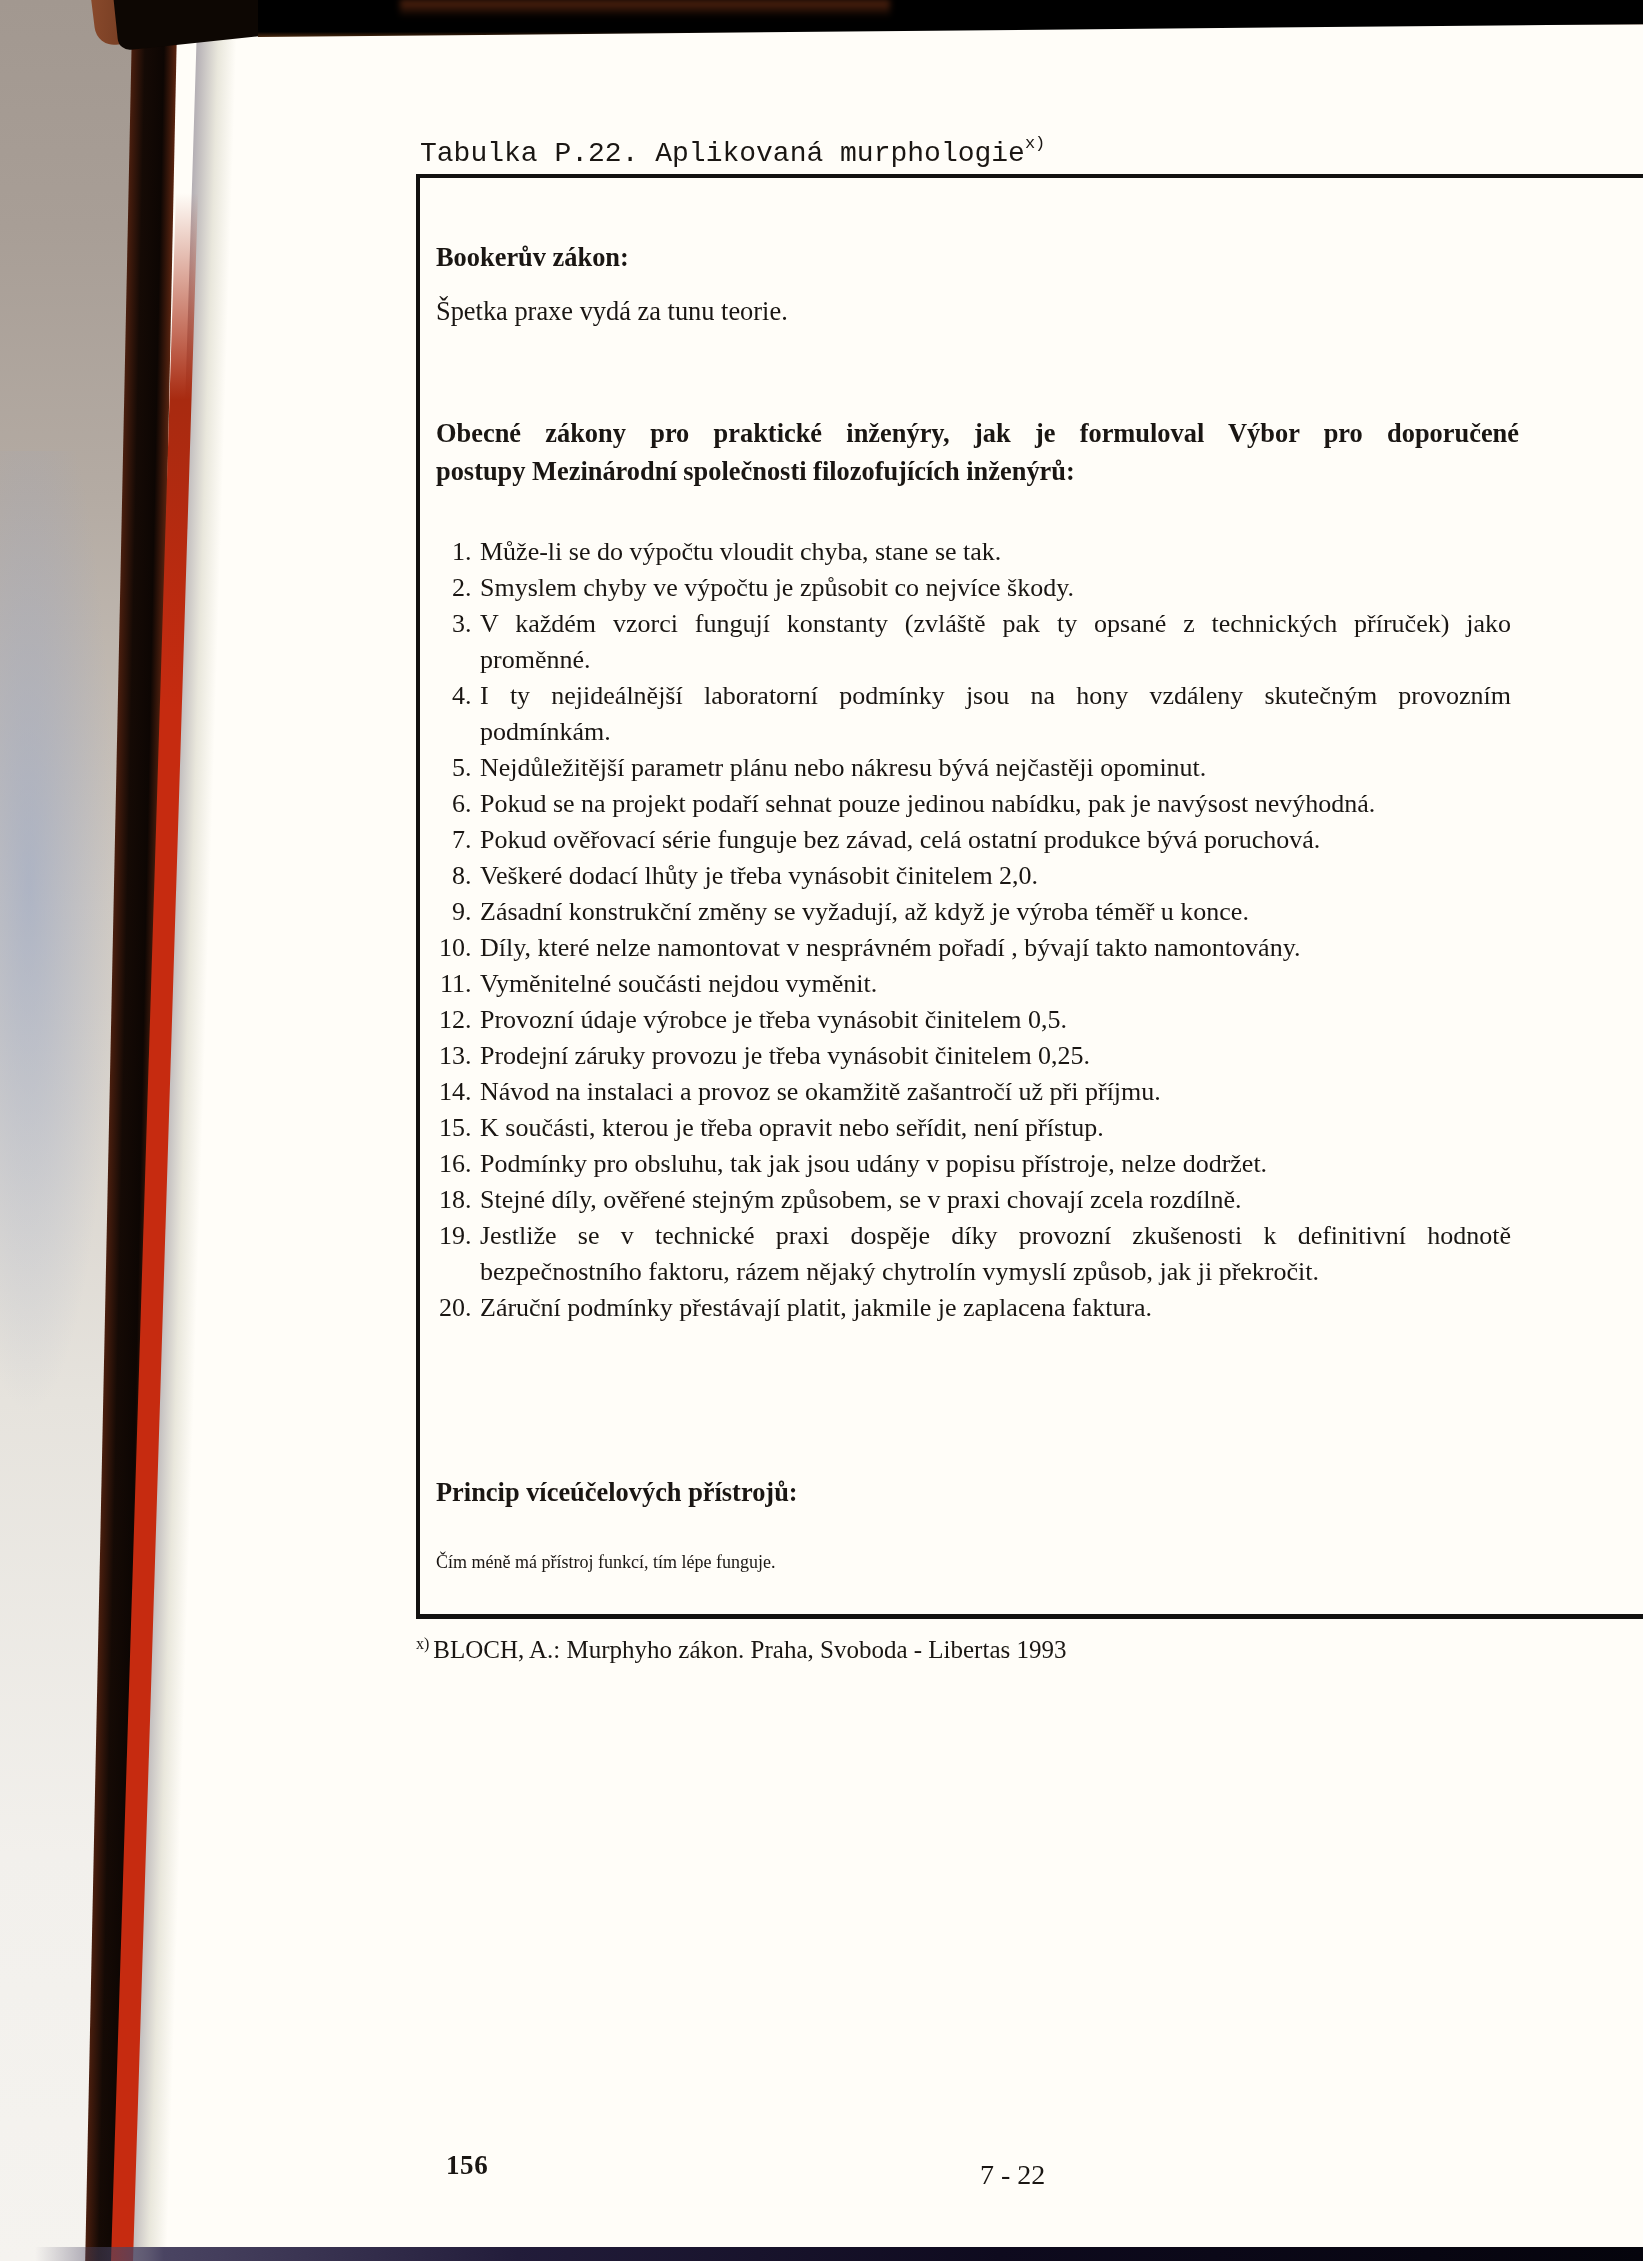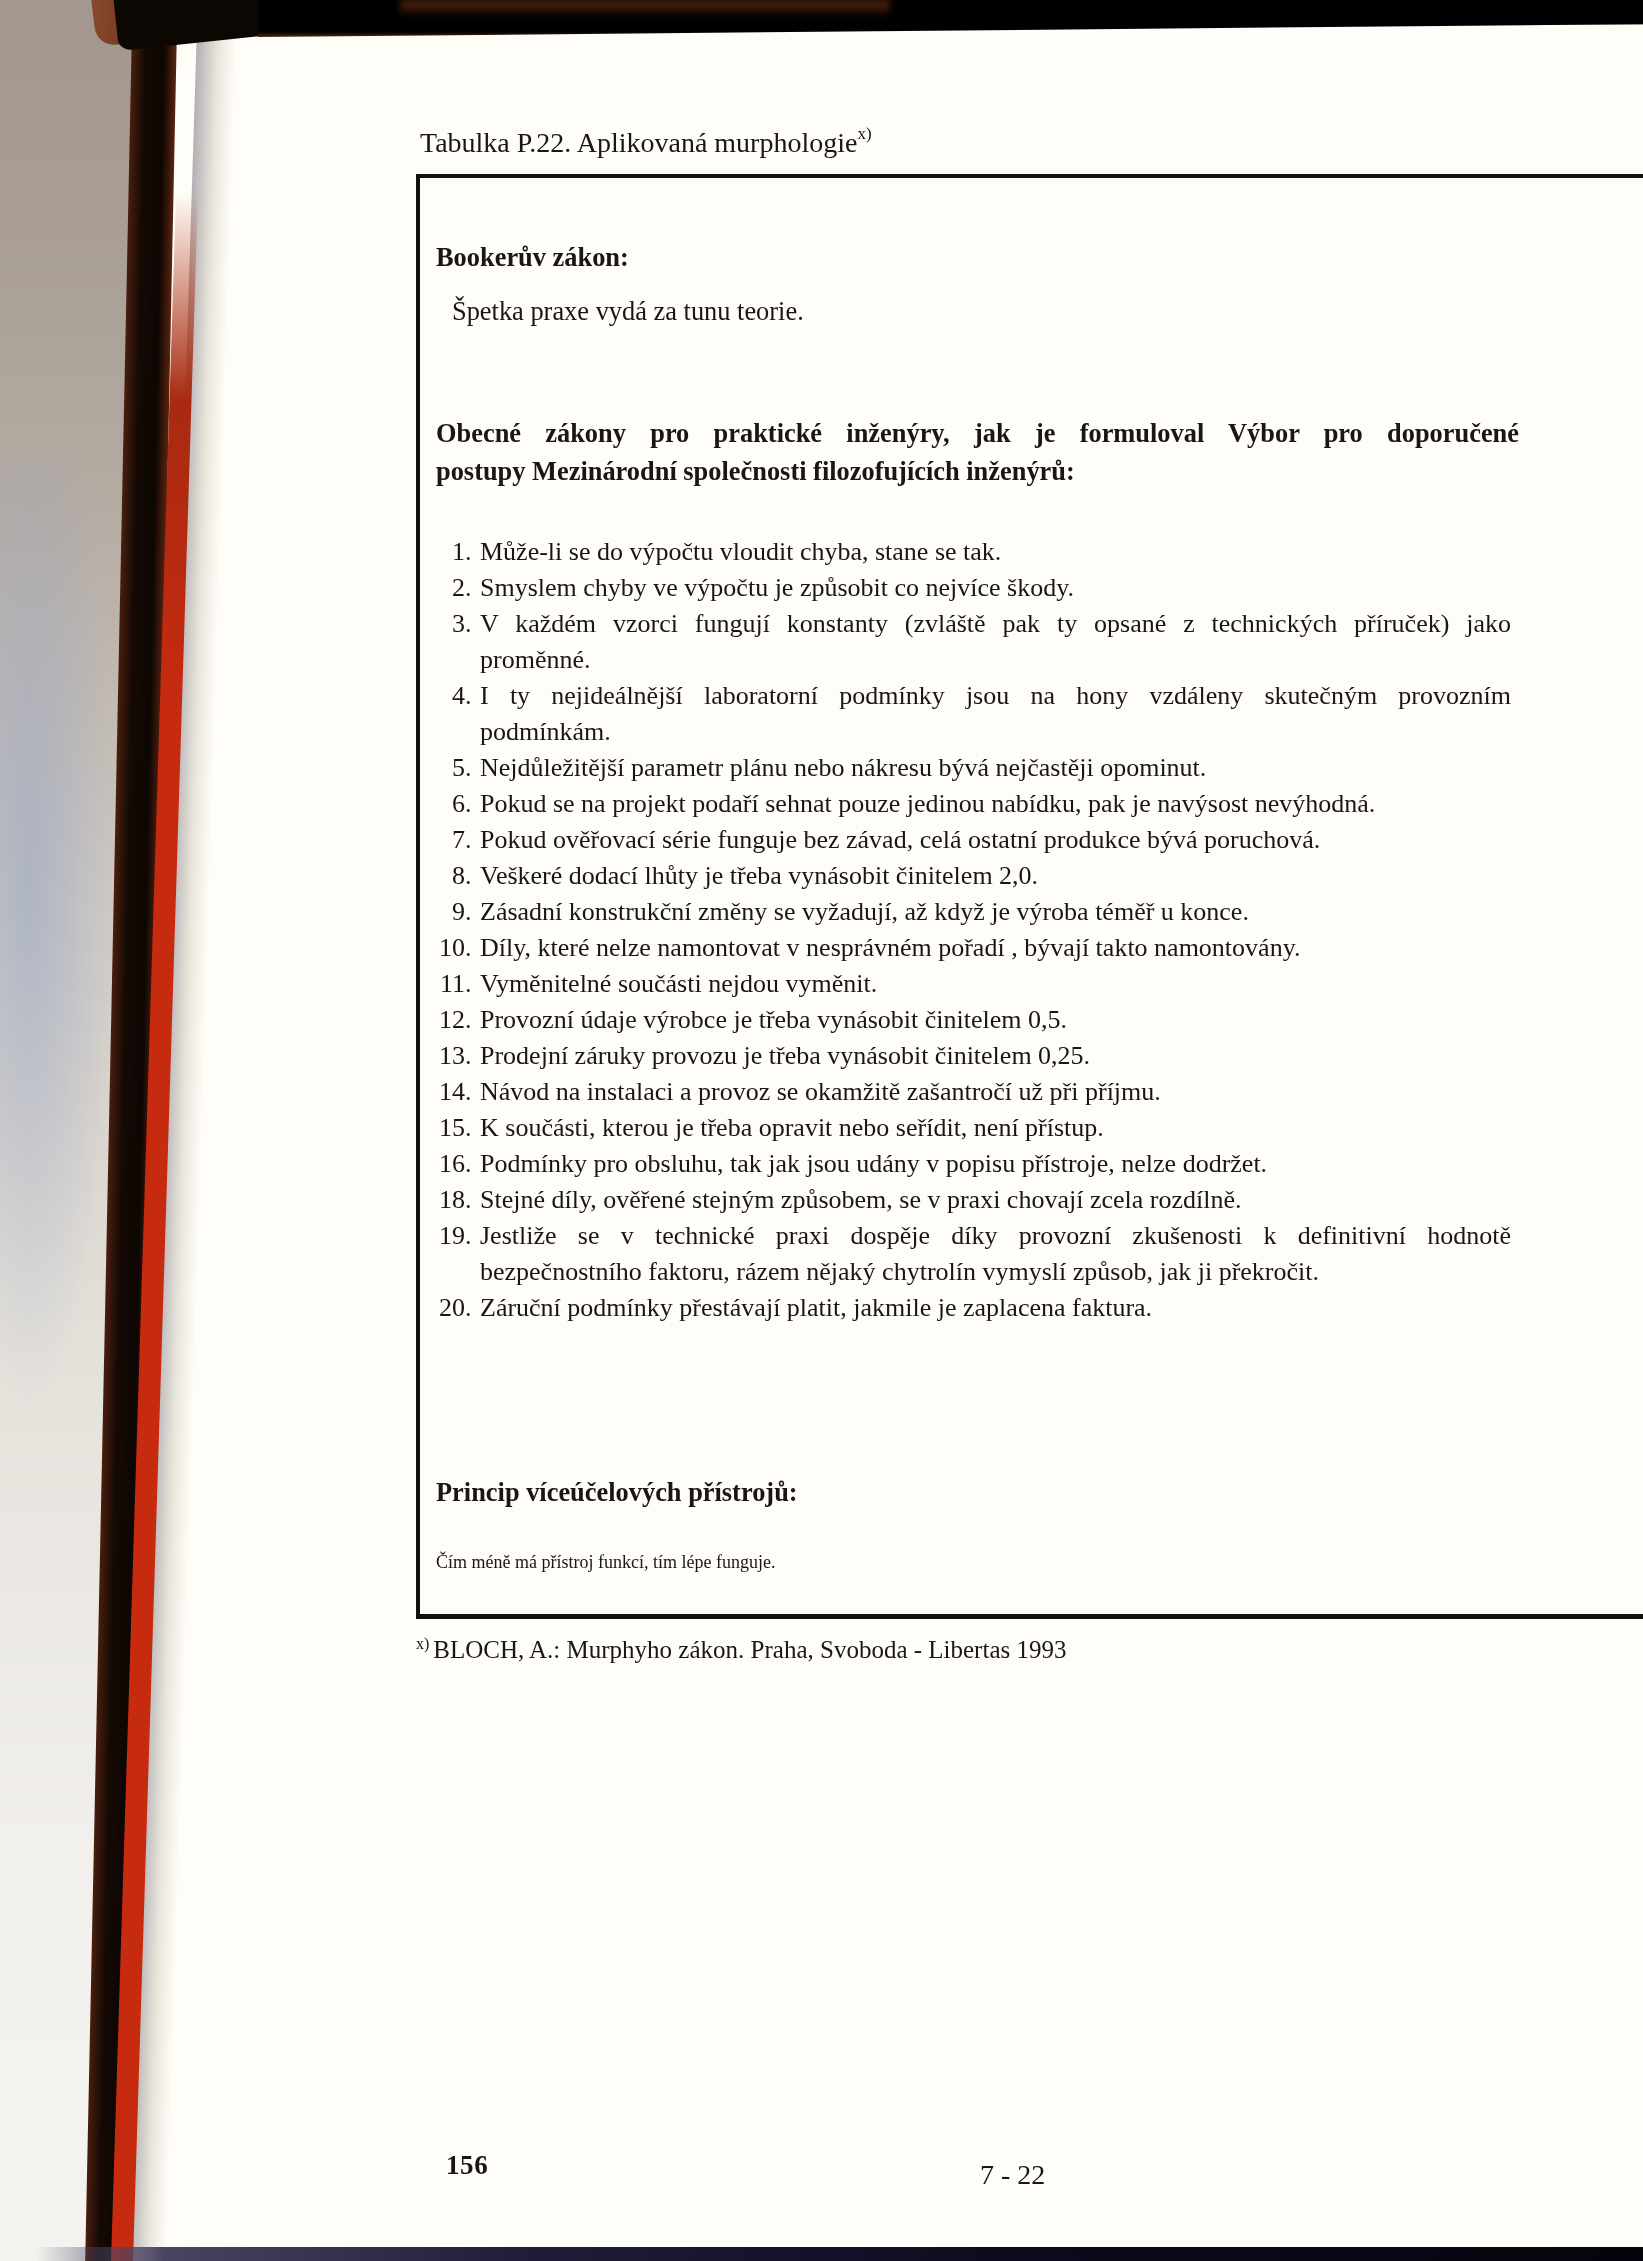--- a/index.html
+++ b/index.html
@@ -34,26 +34,26 @@
                  border-radius:0 0 77px 13px; }
   .top-band    { position:absolute; left:258px; top:0; width:1385px; height:37px; z-index:7;
                  background:linear-gradient(to bottom,#000 86%,#4a2a10 100%);
                  clip-path:polygon(0 0,100% 0,100% 65%,0 100%); }
   .top-smear   { position:absolute; left:400px; top:0; width:490px; height:17px; z-index:8;
                  background:linear-gradient(to bottom, rgba(122,52,22,.75), rgba(122,52,22,0)); filter:blur(3.2px); }
   .bottom-band { position:absolute; left:35px; bottom:0; width:1608px; height:14px; z-index:8;
                  background:linear-gradient(to right, rgba(74,68,98,0) 0%, #4a4462 8%, #221c3a 30%, #0e0a1e 60%, #05040c 100%); }
 
   
-  .caption     { position:absolute; left:420px; top:126px; z-index:5; font-size:28px; line-height:1.2; white-space:nowrap; }
+  .caption     { position:absolute; left:420px; top:137px; z-index:5; font-size:28px; line-height:1.2; white-space:nowrap;font-family:Liberation Mono, monospace; }
   .caption sup { font-size:17px; position:relative; top:-2.6px; }
   .table-box   { position:absolute; left:416px; top:174px; width:1227px; height:1445px; z-index:5;
                  border-top:4.5px solid #121110; border-left:4.5px solid #121110; border-bottom:5.8px solid #121110; }
   .booker-h    { position:absolute; left:436px; top:219px; z-index:5; font-size:26.4px; font-weight:bold; white-space:nowrap;margin-top:23px; }
-  .booker-t    { position:absolute; left:452px; top:296px; z-index:5; font-size:26.4px; white-space:nowrap; }
+  .booker-t    { position:absolute; left:436px; top:296px; z-index:5; font-size:26.4px; white-space:nowrap; }
   .general-h   { position:absolute; left:436px; top:414px; width:1083px; z-index:5;
                  font-size:26.4px; font-weight:bold; line-height:38px; }
   .just        { text-align:justify; text-align-last:justify; white-space:normal; }
   .laws        { position:absolute; left:425px; top:534px; width:1086px; z-index:5; font-size:26px; line-height:36px; }
   .law         { display:flex; }
   .law-num     { flex:none; width:55px; text-align:right; padding-right:8.4px; }
   .law-body    { flex:1 1 auto; min-width:0; }
   .principle-h { position:absolute; left:436px; top:1477px; z-index:5; font-size:26.4px; font-weight:bold; white-space:nowrap; }
   .principle-t { position:absolute; left:436px; top:1552px; z-index:5; font-size:18px; white-space:nowrap; }
   .footnote    { position:absolute; left:416px; top:1636px; z-index:5; font-size:25px; white-space:nowrap; }

